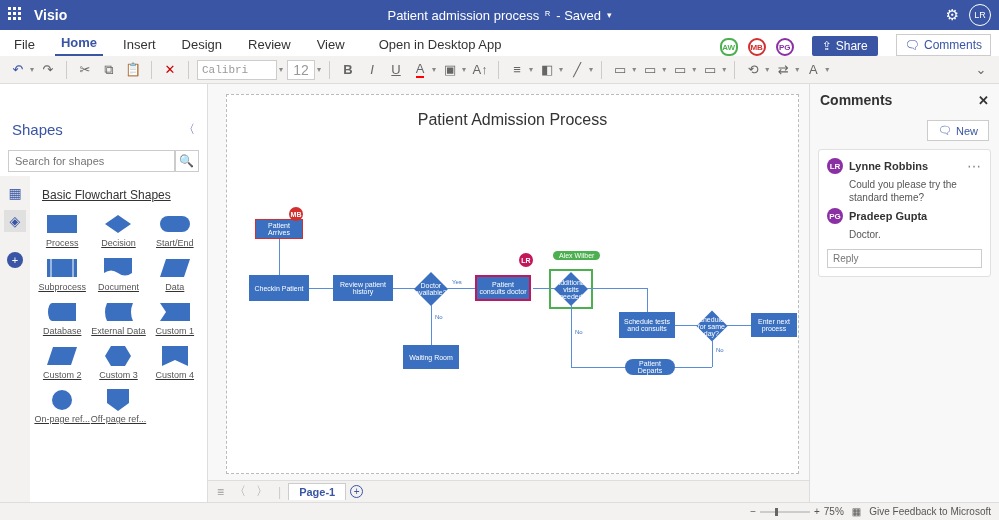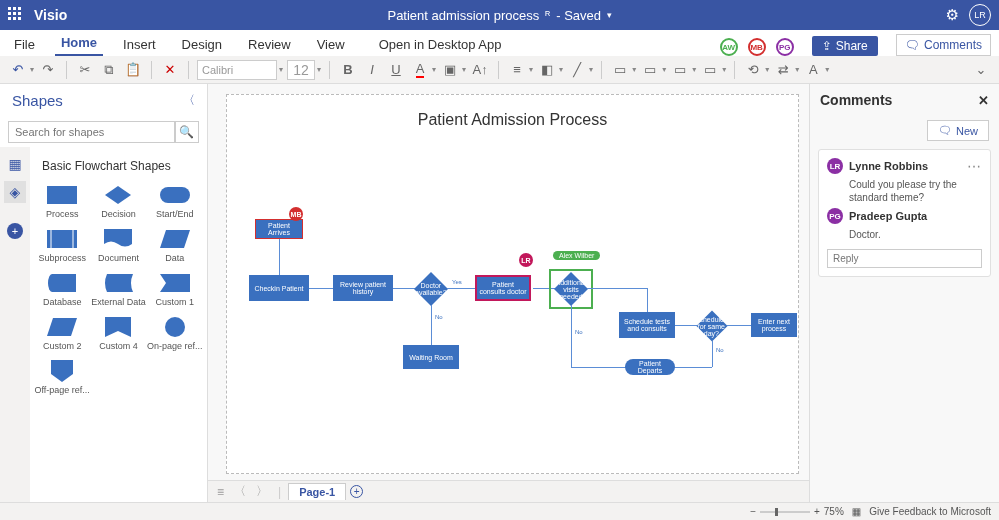--- a/index.html
+++ b/index.html
@@ -23,36 +23,36 @@
 .menubar .sharebtn { background: #3955a3; color: #fff; padding: 3px 10px; border-radius: 2px; font-size: 12px; margin-left: 4px; display: flex; align-items: center; gap: 4px; }
 .menubar .commentsbtn { border: 1px solid #ccc; padding: 3px 8px; font-size: 12px; margin-left: 4px; display: flex; align-items: center; gap: 4px; color: #3955a3; }
 
 
 .ribbon { height: 28px; background: #f3f2f1; border-bottom: 1px solid #ddd; display: flex; align-items: center; padding: 0 8px; gap: 4px; }
 .ribbon .icon { width: 20px; height: 20px; display: flex; align-items: center; justify-content: center; color: #666; font-size: 13px; }
 .ribbon .icon.blue { color: #3955a3; }
 .ribbon .icon.red { color: #c00; }
 .ribbon .sep { width: 1px; height: 18px; background: #ccc; margin: 0 4px; }
 .ribbon select, .ribbon input.fontbox { height: 20px; border: 1px solid #ccc; font-size: 11px; background: #fff; color: #999; }
-.ribbon input.fontbox { width: 80px; padding: 0 4px; }
+.ribbon input.fontbox { width: 80px; padding: 0 4px; font-family: Liberation Mono, monospace; }
 .ribbon input.sizebox { width: 28px; height: 20px; border: 1px solid #ccc; font-size: 14px; text-align: center; color: #999; }
 .ribbon .dd { font-size: 8px; color: #888; margin-left: -2px; }
 
 
 .main { display: flex; height: 418px; }
 .shapes-panel { width: 208px; border-right: 1px solid #ddd; background: #fff; display: flex; flex-direction: column; }
-.shapes-panel .hdr { display: flex; align-items: flex-end; justify-content: space-between; padding: 8px 12px; font-size: 15px; color: #3955a3; }
+.shapes-panel .hdr { display: flex; align-items: flex-end; justify-content: space-between; padding: 8px 12px; font-size: 15px; color: #3955a3; margin-top: 29px; }
 .shapes-panel .search { display: flex; padding: 4px 8px; }
 .shapes-panel .search input { flex: 1; border: 1px solid #ccc; height: 22px; padding: 0 6px; font-size: 11px; }
 .shapes-panel .search .sbtn { width: 24px; height: 22px; border: 1px solid #ccc; display: flex; align-items: center; justify-content: center; color: #3955a3; }
 .shapes-panel .body { display: flex; flex: 1; }
 .shapes-panel .rail { width: 30px; background: #f3f2f1; display: flex; flex-direction: column; align-items: center; padding-top: 6px; gap: 6px; }
 .shapes-panel .rail .railicon { width: 22px; height: 22px; display: flex; align-items: center; justify-content: center; color: #3955a3; font-size: 14px; }
 .shapes-panel .rail .railicon.add { background: #3955a3; color: #fff; border-radius: 50%; width: 16px; height: 16px; font-size: 11px; }
-.shapes-panel .gallery { flex: 1; padding: 8px 4px; }
+.shapes-panel .gallery { flex: 1; padding: 8px 4px; text-decoration: underline; }
 .shapes-panel .gallery .title { font-size: 12px; padding: 4px 8px 8px; color: #333; }
 .shapes-grid { display: grid; grid-template-columns: repeat(3, 1fr); gap: 2px 0; }
 .shape-item { display: flex; flex-direction: column; align-items: center; padding: 4px 0; font-size: 9px; color: #555; }
 .shape-item .glyph { width: 30px; height: 20px; margin-bottom: 4px; display: flex; align-items: center; justify-content: center; }
 
 
 .canvas-wrap { flex: 1; background: #f8f8f8; position: relative; overflow: hidden; }
 .canvas { position: absolute; top: 10px; left: 18px; right: 10px; bottom: 28px; background: #fff; border: 1px dashed #bbb; }
 .canvas-title { text-align: center; font-size: 16px; padding-top: 16px; color: #333; }
 .flowchart { position: relative; width: 100%; height: 100%; }
@@ -121,21 +121,21 @@
 
 <div class="menubar">
   <div class="tab">File</div>
   <div class="tab active">Home</div>
   <div class="tab">Insert</div>
   <div class="tab">Design</div>
   <div class="tab">Review</div>
   <div class="tab">View</div>
   <div class="tab" style="margin-left:8px;">Open in Desktop App</div>
   <div class="spacer"></div>
-  <div class="presence" style="border-color:#4caf50;color:#4caf50;">
+  <div class="presence" style="border-color:#4caf50;color:#4caf50;border-radius:8px;">
       <span>AW</span>
     </div>
   <div class="presence" style="border-color:#d32f2f;color:#d32f2f;">
       <span>MB</span>
     </div>
   <div class="presence" style="border-color:#8b2fa4;color:#8b2fa4;">
       <span>PG</span>
     </div>
   <div class="sharebtn">
       <span>⇪</span>
@@ -304,20 +304,28 @@
               </div>
               <span>Custom 1</span>
             </div>
           <div class="shape-item">
               <div class="glyph">
                 <svg width="30" height="18">
                   <polygon points="6,0 30,0 24,18 0,18" fill="#3a70bf"></polygon>
                 </svg>
               </div>
               <span>Custom 2</span>
+            </div>
+          <div class="shape-item">
+              <div class="glyph">
+                <svg width="26" height="20">
+                  <polygon points="6,0 20,0 26,10 20,20 6,20 0,10" fill="#3a70bf"></polygon>
+                </svg>
+              </div>
+              <span>Custom 3</span>
             </div>
           <div class="shape-item">
               <div class="glyph">
                 <svg width="26" height="20">
                   <polygon points="0,0 26,0 26,20 13,14 0,20" fill="#3a70bf"></polygon>
                 </svg>
               </div>
               <span>Custom 4</span>
             </div>
           <div class="shape-item">

